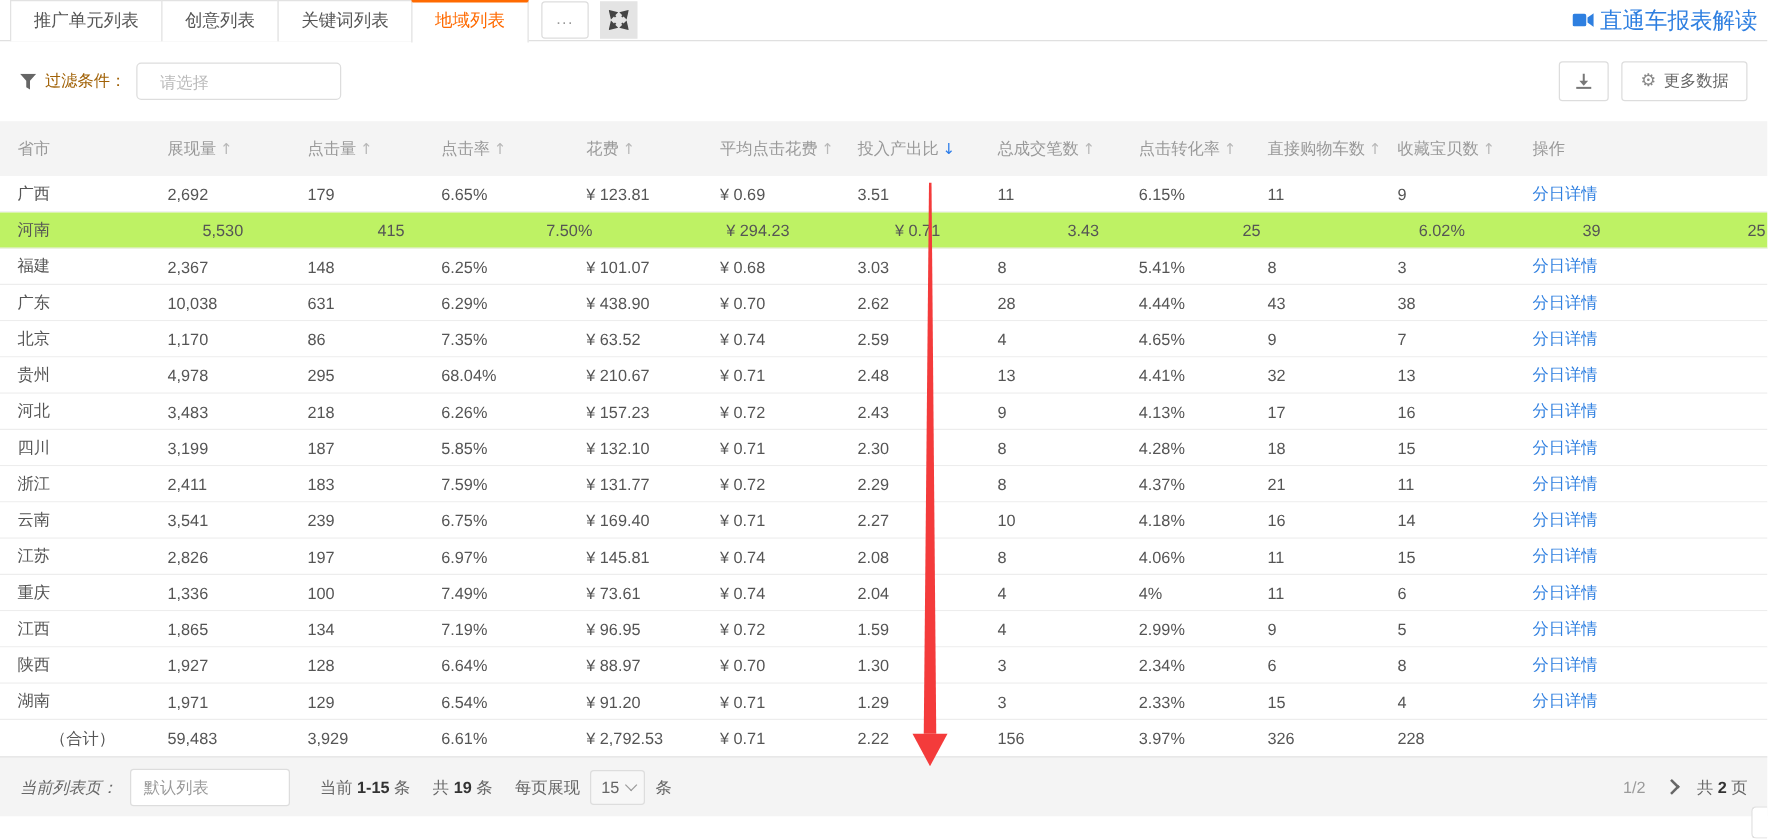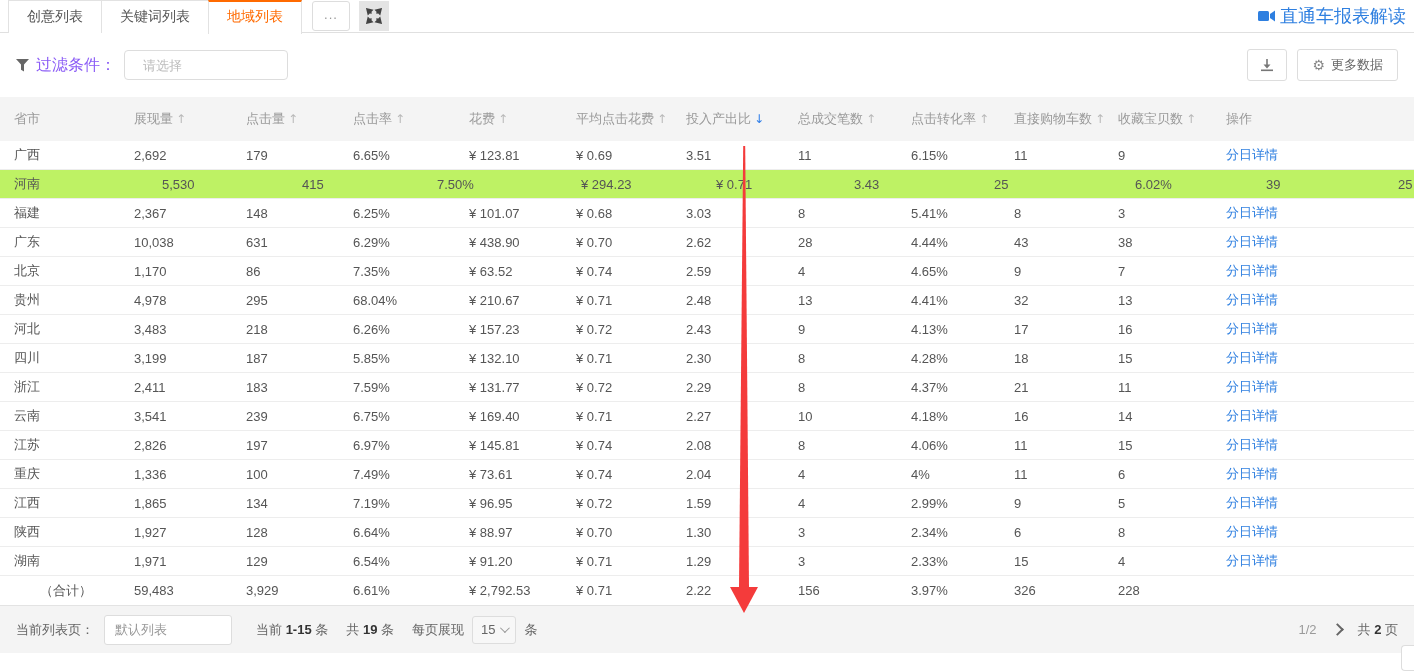--- a/index.html
+++ b/index.html
@@ -13,21 +13,21 @@
   .tab.active { color:#ff6a00; border-top:2px solid #ff6a00; line-height:29px; height:34px; background:#fff; z-index:2; }
   .more-btn { margin-left:10px; margin-top:1px; width:38px; height:30px; border:1px solid #ddd; border-radius:3px; background:#fff;
               color:#999; font-size:13px; letter-spacing:1px; text-align:center; line-height:26px; cursor:pointer; }
   .expand-btn { margin-left:9px; margin-top:1px; width:30px; height:30px; background:#e4e4e4; display:flex; align-items:center; justify-content:center; cursor:pointer; }
   .report-link { margin-left:auto; margin-right:8px; align-self:center; display:flex; align-items:center; gap:5px;
                  color:#2e7fe0; font-size:18px; cursor:pointer; }
 
   
   .toolbar { height:64px; display:flex; align-items:center; padding:0 16px; }
   .funnel { width:13px; height:13px; margin-right:7px; }
-  .filter-label { font-size:16px; color:#8b5cf6; margin-right:8px; }
+  .filter-label { font-size:13px; color:#a16207; margin-right:8px; }
   .filter-input { width:164px; height:30px; border:1px solid #ddd; border-radius:4px; padding:0 18px; font-size:13px; color:#555;
                   font-family:"Liberation Sans",sans-serif; }
   .filter-input::placeholder { color:#bbb; }
   .toolbar-right { margin-left:auto; display:flex; gap:10px; }
   .icon-btn { width:40px; height:32px; border:1px solid #ddd; border-radius:3px; background:#fff; display:flex; align-items:center; justify-content:center; cursor:pointer; }
   .more-data-btn { height:32px; border:1px solid #ddd; border-radius:3px; background:#fff; display:flex; align-items:center; gap:6px;
                    padding:0 14px; font-size:13px; color:#666; cursor:pointer; }
   .gear-glyph { font-size:14px; color:#888; font-family:"DejaVu Sans",sans-serif; }
 
   
@@ -38,41 +38,42 @@
   .sort-arrow { font-size:12px; color:#b8b8b8; margin-left:3px; font-family:"DejaVu Sans",sans-serif; cursor:pointer; }
   .sort-arrow.down { color:#2b7ce9; }
   .trow { height:29px; align-items:center; font-size:13px; color:#555; border-bottom:1px solid #ededed; background:#fff; }
   .trow.highlight { background:#bef264;gap:28px; }
   .trow.total { border-bottom:none; }
   .trow.total .cell:first-child { padding-left:40px; }
   .op-link { color:#2e7fe0; cursor:pointer; }
 
   
   .pagebar { height:48px; background:#f4f4f4; border-top:1px solid #e3e3e3; display:flex; align-items:center; padding:0 16px; font-size:13px; color:#666; }
-  .pagebar .lbl { margin-right:10px; color:#666; }
+  .pagebar .lbl { margin-right:10px; color:#666;font-style:italic; }
   .list-select { width:128px; height:30px; border:1px solid #ddd; border-radius:3px; background:#fff; display:flex; align-items:center;
                  padding:0 10px; color:#999; margin-right:24px; cursor:pointer; }
   .seg { margin-right:18px; }
   .seg b { color:#333; }
   .pp-select { display:inline-flex; align-items:center; gap:5px; height:28px; padding:0 8px; background:#f7f7f7; border:1px solid #ddd;
                border-radius:3px; color:#666; margin:0 8px; cursor:pointer; }
   .chev-down { width:7px; height:7px; border-right:1px solid #999; border-bottom:1px solid #999; transform:rotate(45deg) translateY(-2px); }
   .pager { margin-left:auto; display:flex; align-items:center; gap:16px; }
   .page-ind { color:#9a9a9a; }
   .next-chev { width:9px; height:9px; border-top:2px solid #666; border-right:2px solid #666; transform:rotate(45deg); cursor:pointer; }
   .total-pages b { color:#333; }
 
   
   .red-arrow { position:absolute; left:727px; top:146px; width:34px; height:468px; z-index:5; pointer-events:none; }
   .corner-widget { position:absolute; right:0; top:645px; width:13px; height:26px; background:#fff; border:1px solid #ddd; border-right:none; border-radius:4px 0 0 4px; }
 </style>
 </head>
 <body>
 
 <div class="tabbar">
+  <div class="tab">推广单元列表</div>
   <div class="tab">创意列表</div>
   <div class="tab">关键词列表</div>
   <div class="tab active">地域列表</div>
   <div class="more-btn">...</div>
   <div class="expand-btn">
     <svg width="16" height="16" viewBox="0 0 16 16">
       <g stroke="#444" stroke-width="1.6" fill="#444">
         <line x1="5.5" y1="5.5" x2="2.5" y2="2.5"></line>
           <polygon points="1,1 6,2.2 2.2,6"></polygon>
         <line x1="10.5" y1="5.5" x2="13.5" y2="2.5"></line>

